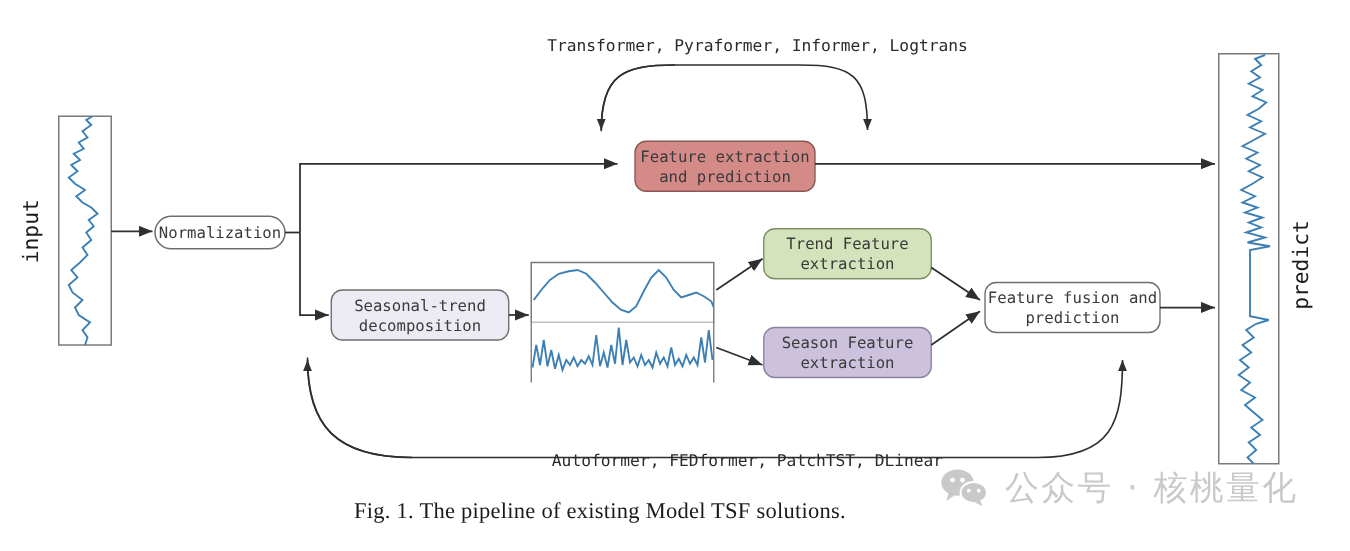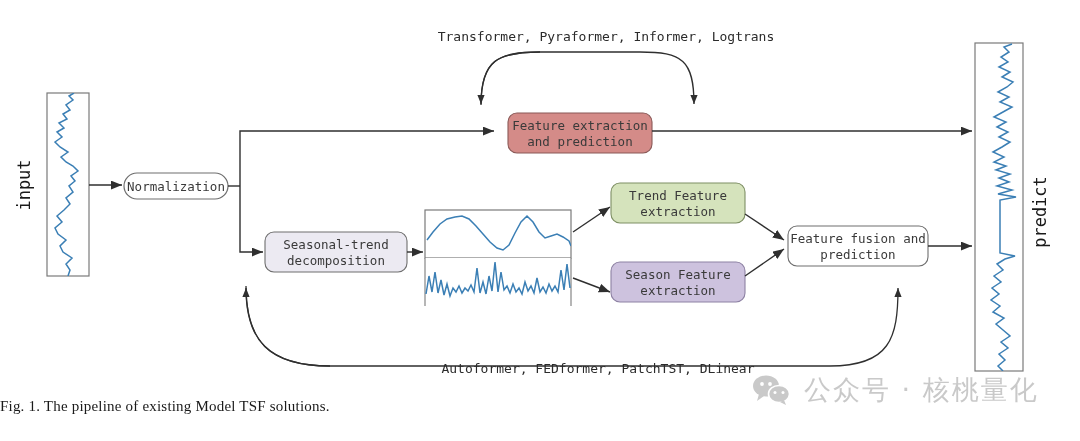--- a/index.html
+++ b/index.html
@@ -39,22 +39,23 @@
     font-family: "DejaVu Sans Mono", monospace;
     font-size: 17px;
     fill: #1a1a1a;
     text-anchor: middle;
   }
   .caption {
     position: absolute;
     left: 0;
     top: 398px;
     width: 960px;
+    text-align: center;
     font-family: "Liberation Serif", "DejaVu Serif", serif;
-    font-size: 15px;
+    font-size: 18px;
     color: #1a1a1a;
     letter-spacing: 0.2px;
   }
   .watermark {
     position: absolute;
     left: 752px;
     top: 372px;
     display: flex;
     align-items: center;
     gap: 12px;

